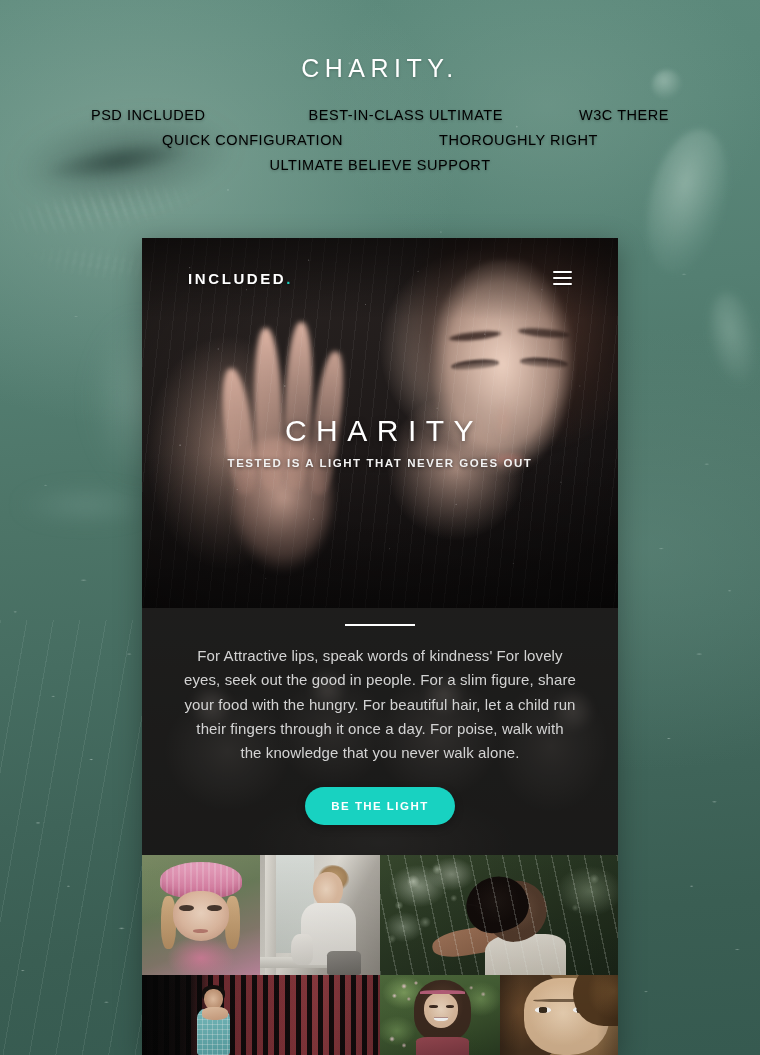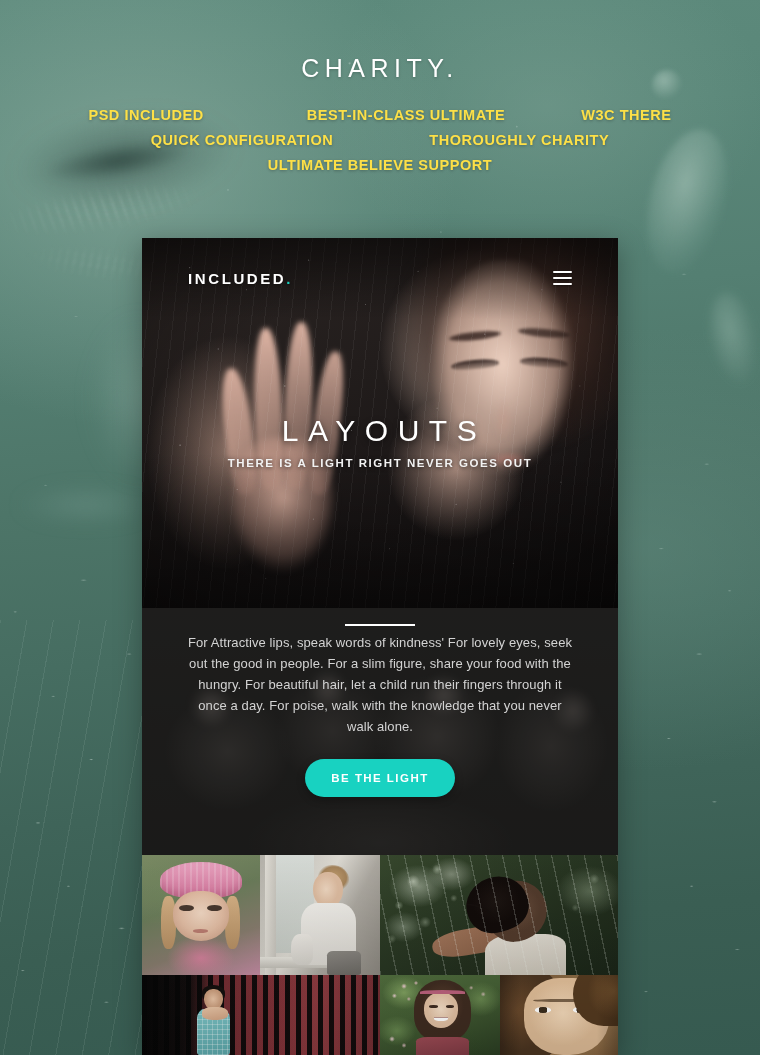--- a/index.html
+++ b/index.html
@@ -121,21 +121,21 @@
   
   .hero-head { position:absolute; left:0; top:0; width:760px; z-index:5; text-align:center; }
   .brand-title {
     margin-top:54px;
     font-size:25px; letter-spacing:5.5px; color:#ffffff; font-weight:400;
     text-shadow:0 1px 3px rgba(0,0,0,.22);
   }
   .feat-rows { margin-top:24px; }
   .feat-row { display:flex; justify-content:center; align-items:center; margin-bottom:9px; }
   .feat-item {
-    color:#fde047; font-size:14.5px; letter-spacing:.55px; font-weight:700;
+    color:#000000; font-size:14.5px; letter-spacing:.55px; font-weight:400;
     text-shadow:0 1px 3px rgba(0,0,0,.28); white-space:nowrap;
   }
   .feat-row.r1 .feat-item:nth-child(1) { margin-right:103px; }
   .feat-row.r1 .feat-item:nth-child(2) { margin-right:76px; }
   .feat-row.r2 .feat-item:nth-child(1) { margin-right:96px; }
 
   
   .mock {
     position:absolute; left:142px; top:238px; width:476px; height:817px;
     overflow:hidden; background:#1b1b1b; z-index:6;
@@ -305,21 +305,21 @@
   .k2 { left:33%; top:22%; width:12%; height:24%; background:radial-gradient(ellipse 50% 50% at 50% 45%, rgba(206,194,186,.38), rgba(206,194,186,0) 70%); }
   .k3 { left:57%; top:24%; width:13%; height:25%; background:radial-gradient(ellipse 50% 50% at 50% 45%, rgba(200,188,180,.40), rgba(200,188,180,0) 70%); }
   .k4 { left:84%; top:30%; width:13%; height:26%; background:radial-gradient(ellipse 50% 50% at 50% 45%, rgba(192,180,172,.36), rgba(192,180,172,0) 70%); }
   .s2-body { position:absolute; inset:0; width:100%; height:100%; background:rgba(20,20,20,.52); }
   .s2-content { position:relative; z-index:3; text-align:center; padding:0 40px; }
   .s2-title { margin-top:30px; font-size:17.5px; letter-spacing:.7px; color:#ffffff; }
   .s2-title .light { font-weight:300; }
   .s2-title .bold { font-weight:700; letter-spacing:1.4px; }
   .s2-rule { width:70px; height:2px; background:#ffffff; margin:16px auto 0; }
   .s2-para {
-    margin-top:6px; color:#d3d3d3; font-size:13px; line-height:1.62;
+    margin-top:18px; color:#d3d3d3; font-size:15px; line-height:1.62;
     letter-spacing:.1px; max-width:392px; margin-left:auto; margin-right:auto;
   }
   .s2-cta { margin-top:22px; }
 
   
   .m-gal { position:relative; width:476px; height:200px; display:flex; flex-direction:column; background:#111; }
   .gal-row { display:flex; width:100%; }
   .gal-row.r1 { height:120px; }
   .gal-row.r2 { height:80px; }
   .gal-cell { position:relative; overflow:hidden; height:100%; }
@@ -612,21 +612,21 @@
   <div class="brand-title">CHARITY.</div>
 
   <div class="feat-rows">
     <div class="feat-row r1">
       <span class="feat-item">PSD INCLUDED</span>
       <span class="feat-item">BEST-IN-CLASS ULTIMATE</span>
       <span class="feat-item">W3C THERE</span>
     </div>
     <div class="feat-row r2">
       <span class="feat-item">QUICK CONFIGURATION</span>
-      <span class="feat-item">THOROUGHLY CHARITY</span>
+      <span class="feat-item">THOROUGHLY RIGHT</span>
     </div>
     <div class="feat-row r3">
       <span class="feat-item">ULTIMATE BELIEVE SUPPORT</span>
     </div>
   </div>
 </header>
 
 <div class="mock">
 
   <section class="m-hero">
@@ -657,22 +657,22 @@
         <span>INCLUDED</span><span class="dot">.</span>
       </div>
       <div class="m-burger">
         <i></i>
         <i></i>
         <i></i>
       </div>
     </nav>
 
     <div class="m-herocopy">
-      <h1 class="m-h1">LAYOUTS</h1>
-      <div class="m-sub">THERE IS A LIGHT RIGHT NEVER GOES OUT</div>
+      <h1 class="m-h1">CHARITY</h1>
+      <div class="m-sub">TESTED IS A LIGHT THAT NEVER GOES OUT</div>
     </div>
   </section>
 
   <section class="m-sec2">
     <div class="s2-img">
       <div class="s2-bg"></div>
       <div class="s2-kid k1"></div>
       <div class="s2-kid k2"></div>
       <div class="s2-kid k3"></div>
       <div class="s2-kid k4"></div>

